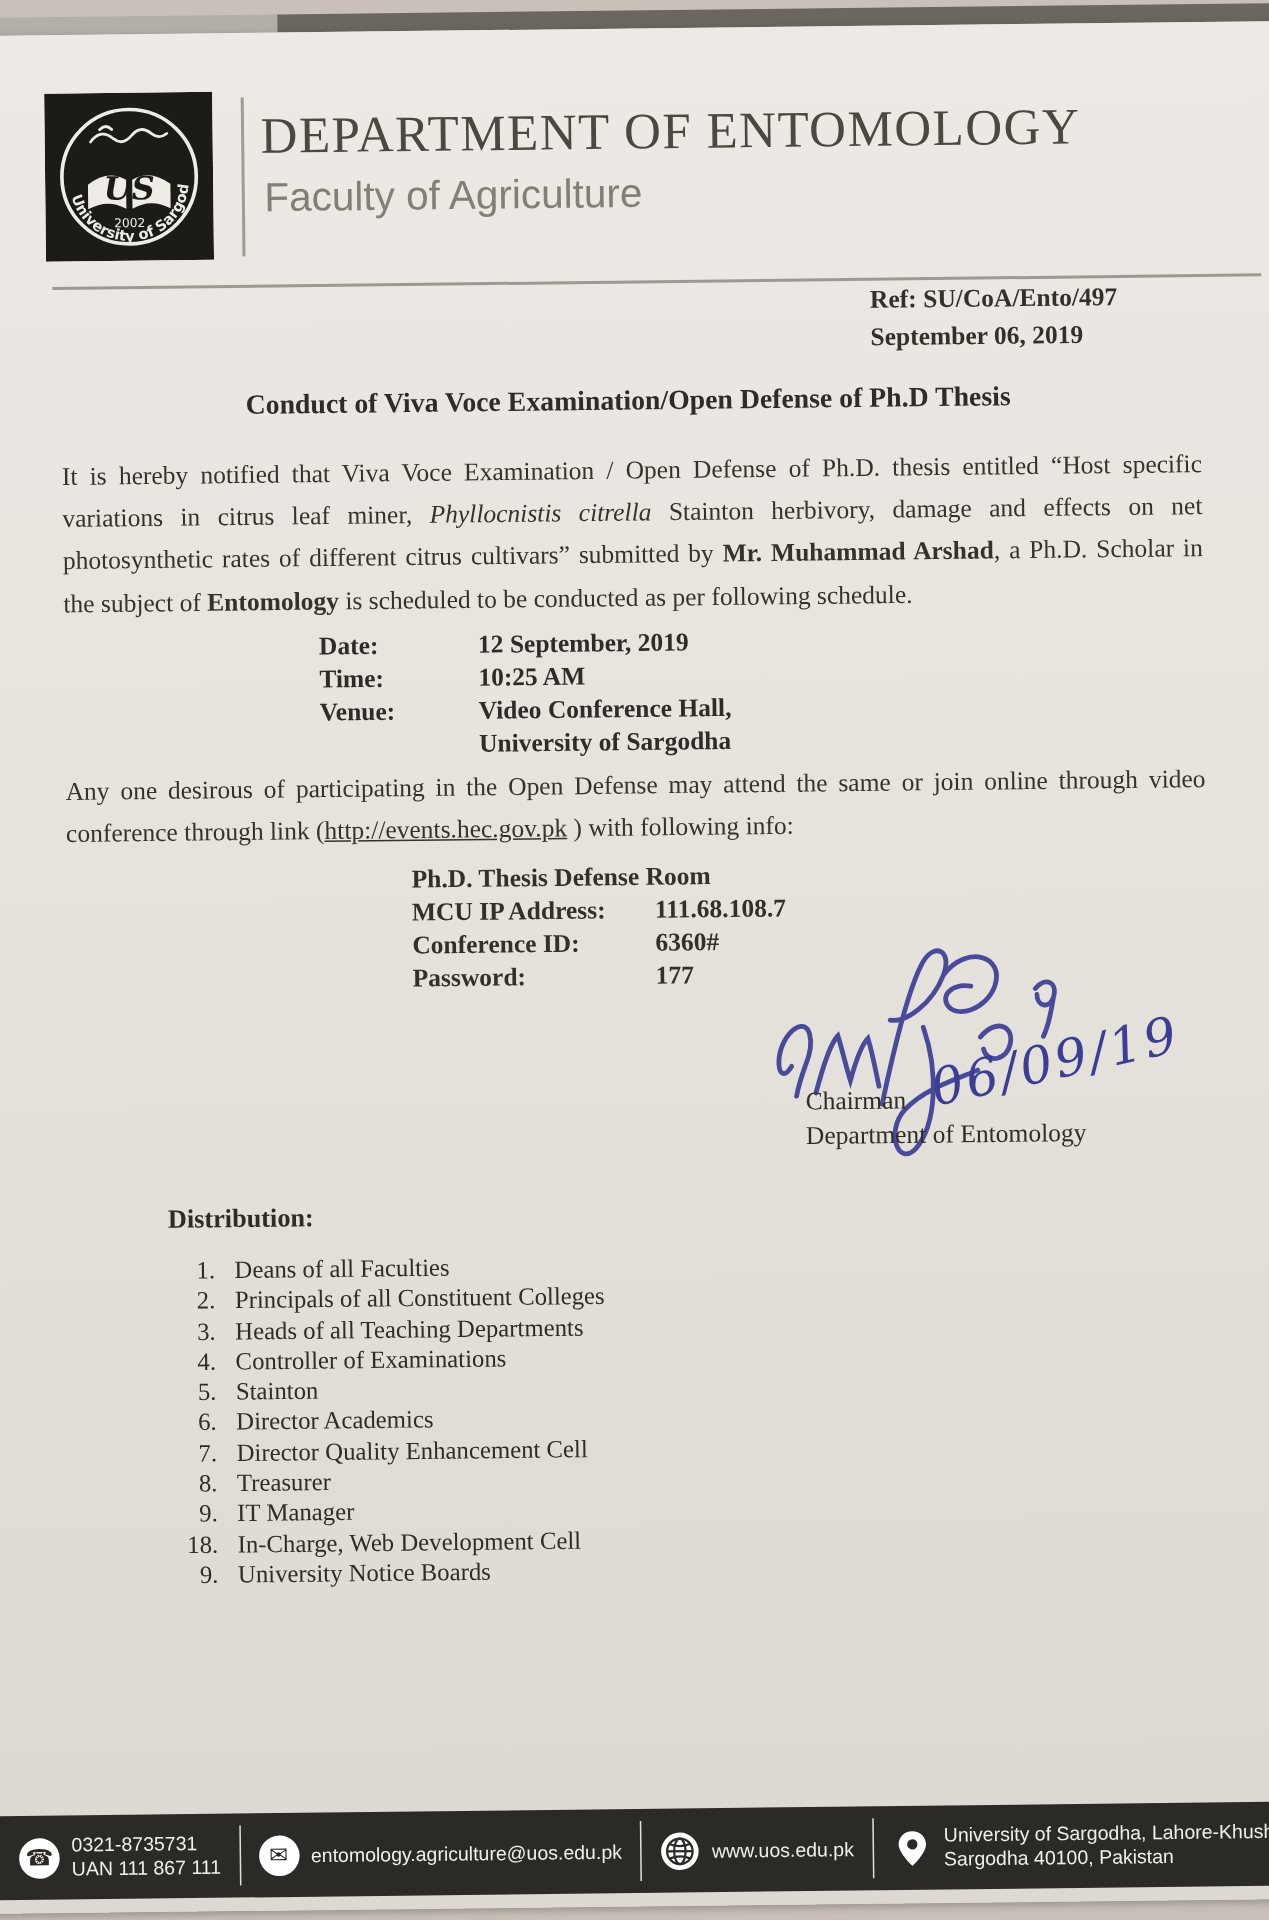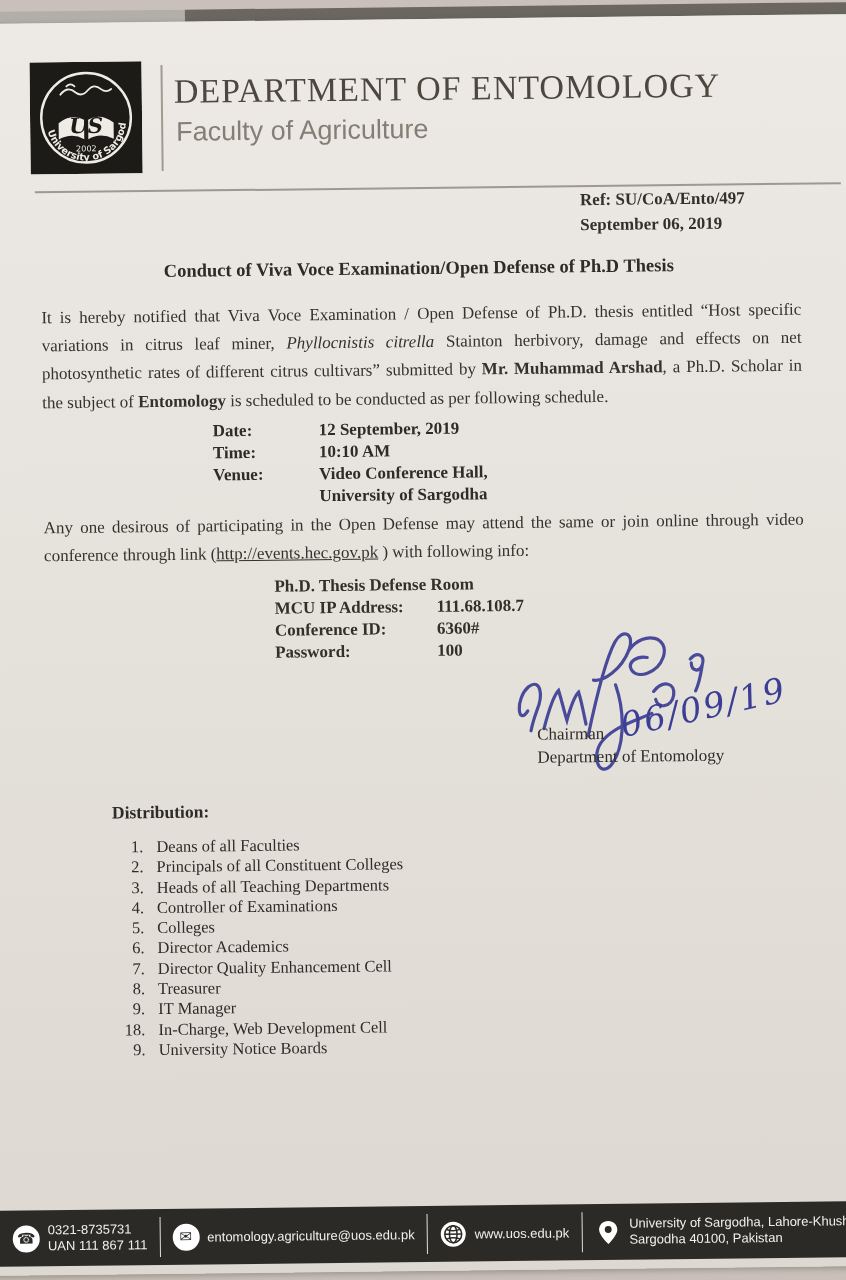--- a/index.html
+++ b/index.html
@@ -125,21 +125,21 @@
 
   <div class="schedule">
 
       <div class="sched-row">
         <span class="sched-label">Date:</span>
         <span class="sched-value">12 September, 2019</span>
       </div>
 
       <div class="sched-row">
         <span class="sched-label">Time:</span>
-        <span class="sched-value">10:10 AM</span>
+        <span class="sched-value">10:25 AM</span>
       </div>
 
       <div class="sched-row">
         <span class="sched-label">Venue:</span>
         <span class="sched-value">Video Conference Hall,
 University of Sargodha</span>
       </div>
     </div>
 
   <div class="para p2">
@@ -155,21 +155,21 @@
           <span>111.68.108.7</span>
         </div>
 
         <div class="def-row">
           <span class="def-label">Conference ID:</span>
           <span>6360#</span>
         </div>
 
         <div class="def-row">
           <span class="def-label">Password:</span>
-          <span>100</span>
+          <span>177</span>
         </div>
       </div>
   </div>
 
   <svg class="signature-svg" viewBox="0 0 330 152">
     <g fill="none" stroke="#3c3e95" stroke-width="3.2" stroke-linecap="round" opacity="0.92">
       <path d="M22,82 C12,98 9,70 23,58 C35,49 38,66 31,82 C28,90 26,97 25,102"></path>
       <path d="M38,100 C44,78 49,66 53,62 C56,72 58,82 61,92 C65,78 69,68 73,64 C76,74 78,86 80,96"></path>
       <path d="M82,108 C90,72 100,32 110,14 C118,0 130,6 124,22 C116,42 98,54 88,52"></path>
       <path d="M124,22 C140,2 165,10 158,30 C152,46 132,52 126,42 C122,34 132,28 142,30"></path>
@@ -203,21 +203,21 @@
         <span>Heads of all Teaching Departments</span>
       </div>
 
       <div class="dist-row">
         <span class="dist-num">4.</span>
         <span>Controller of Examinations</span>
       </div>
 
       <div class="dist-row">
         <span class="dist-num">5.</span>
-        <span>Colleges</span>
+        <span>Stainton</span>
       </div>
 
       <div class="dist-row">
         <span class="dist-num">6.</span>
         <span>Director Academics</span>
       </div>
 
       <div class="dist-row">
         <span class="dist-num">7.</span>
         <span>Director Quality Enhancement Cell</span>

